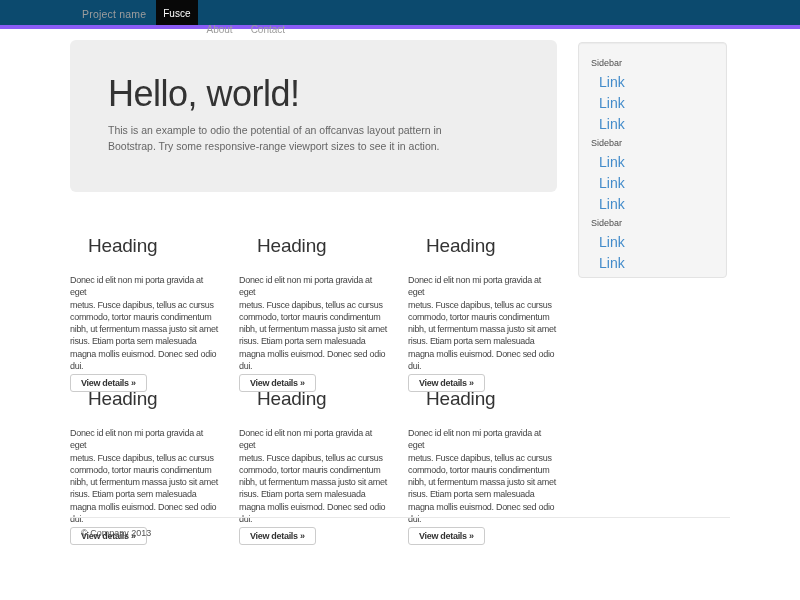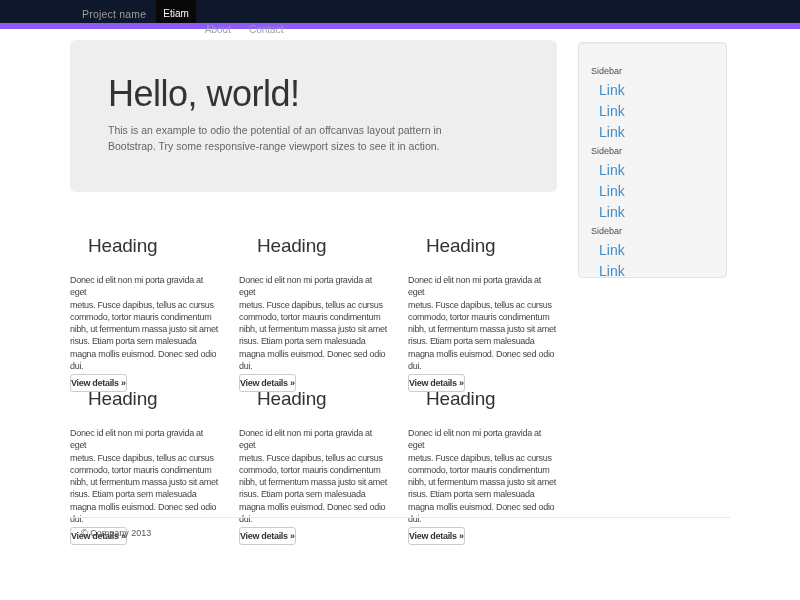--- a/index.html
+++ b/index.html
@@ -10,22 +10,22 @@
     background: #ffffff;
     font-family: "Liberation Sans", sans-serif;
     overflow: hidden;
     -webkit-font-smoothing: antialiased;
   }
 
   
   .navbar {
     position: absolute; left: 0; top: 0;
     width: 800px; height: 29px;
-    background: #0f172a;
-    border-bottom: 6px solid #8b5cf6;
+    background: #0c4a6e;
+    border-bottom: 4px solid #8b5cf6;
     display: flex; align-items: stretch;
   }
   .navbar-brand {
     margin-left: 82px;
     line-height: 28px;
     font-size: 10.5px;
     color: #9d9d9d;
     letter-spacing: 0.2px;
     cursor: pointer;
     white-space: nowrap;
@@ -88,40 +88,40 @@
     margin: 8px 0 0 0;
     font-size: 9px; line-height: 12.3px;
     letter-spacing: -0.3px;
     color: #454545;
     white-space: pre-line;
   }
   .btn-default {
     display: inline-block;
     margin-top: -4px;
     height: 18px; line-height: 16px;
-    padding: 0 0;
+    padding: 0 10px;
     background: #ffffff;
     border: 1px solid #cccccc;
     border-radius: 3px;
     font-size: 9px;
     font-weight: bold;
     letter-spacing: -0.3px;
     color: #333333;
     cursor: pointer;
     white-space: nowrap;
   }
 
   
   .sidebar {
     position: absolute; left: 578px; top: 42px;
     width: 149px; height: 236px;
     background: #f5f5f5;
     border: 1px solid #e3e3e3;
     border-radius: 4px;
-    padding-top: 20px;
+    padding-top: 12px;
     box-shadow: inset 0 1px 1px rgba(0,0,0,0.04);
   }
   .sidebar-header {
     height: 17px; line-height: 17px;
     padding-left: 12px;
     font-size: 9px;
     color: #4d4d4d;
   }
   .sidebar-link {
     height: 21px; line-height: 21px;
@@ -142,21 +142,21 @@
     font-size: 9px; line-height: 12px;
     color: #555555;
   }
 </style>
 </head>
 <body>
 
 <div class="navbar">
   <span class="navbar-brand">Project name</span>
   <div class="navbar-nav">
-    <span class="nav-item active">Etiam</span>
+    <span class="nav-item active">Fusce</span>
     <span class="nav-item">About</span>
     <span class="nav-item">Contact</span>
   </div>
 </div>
 
 <div class="jumbotron">
   <h1>Hello, world!</h1>
   <p>This is an example to odio the potential of an offcanvas layout pattern in
 Bootstrap. Try some responsive-range viewport sizes to see it in action.</p>
 </div>

